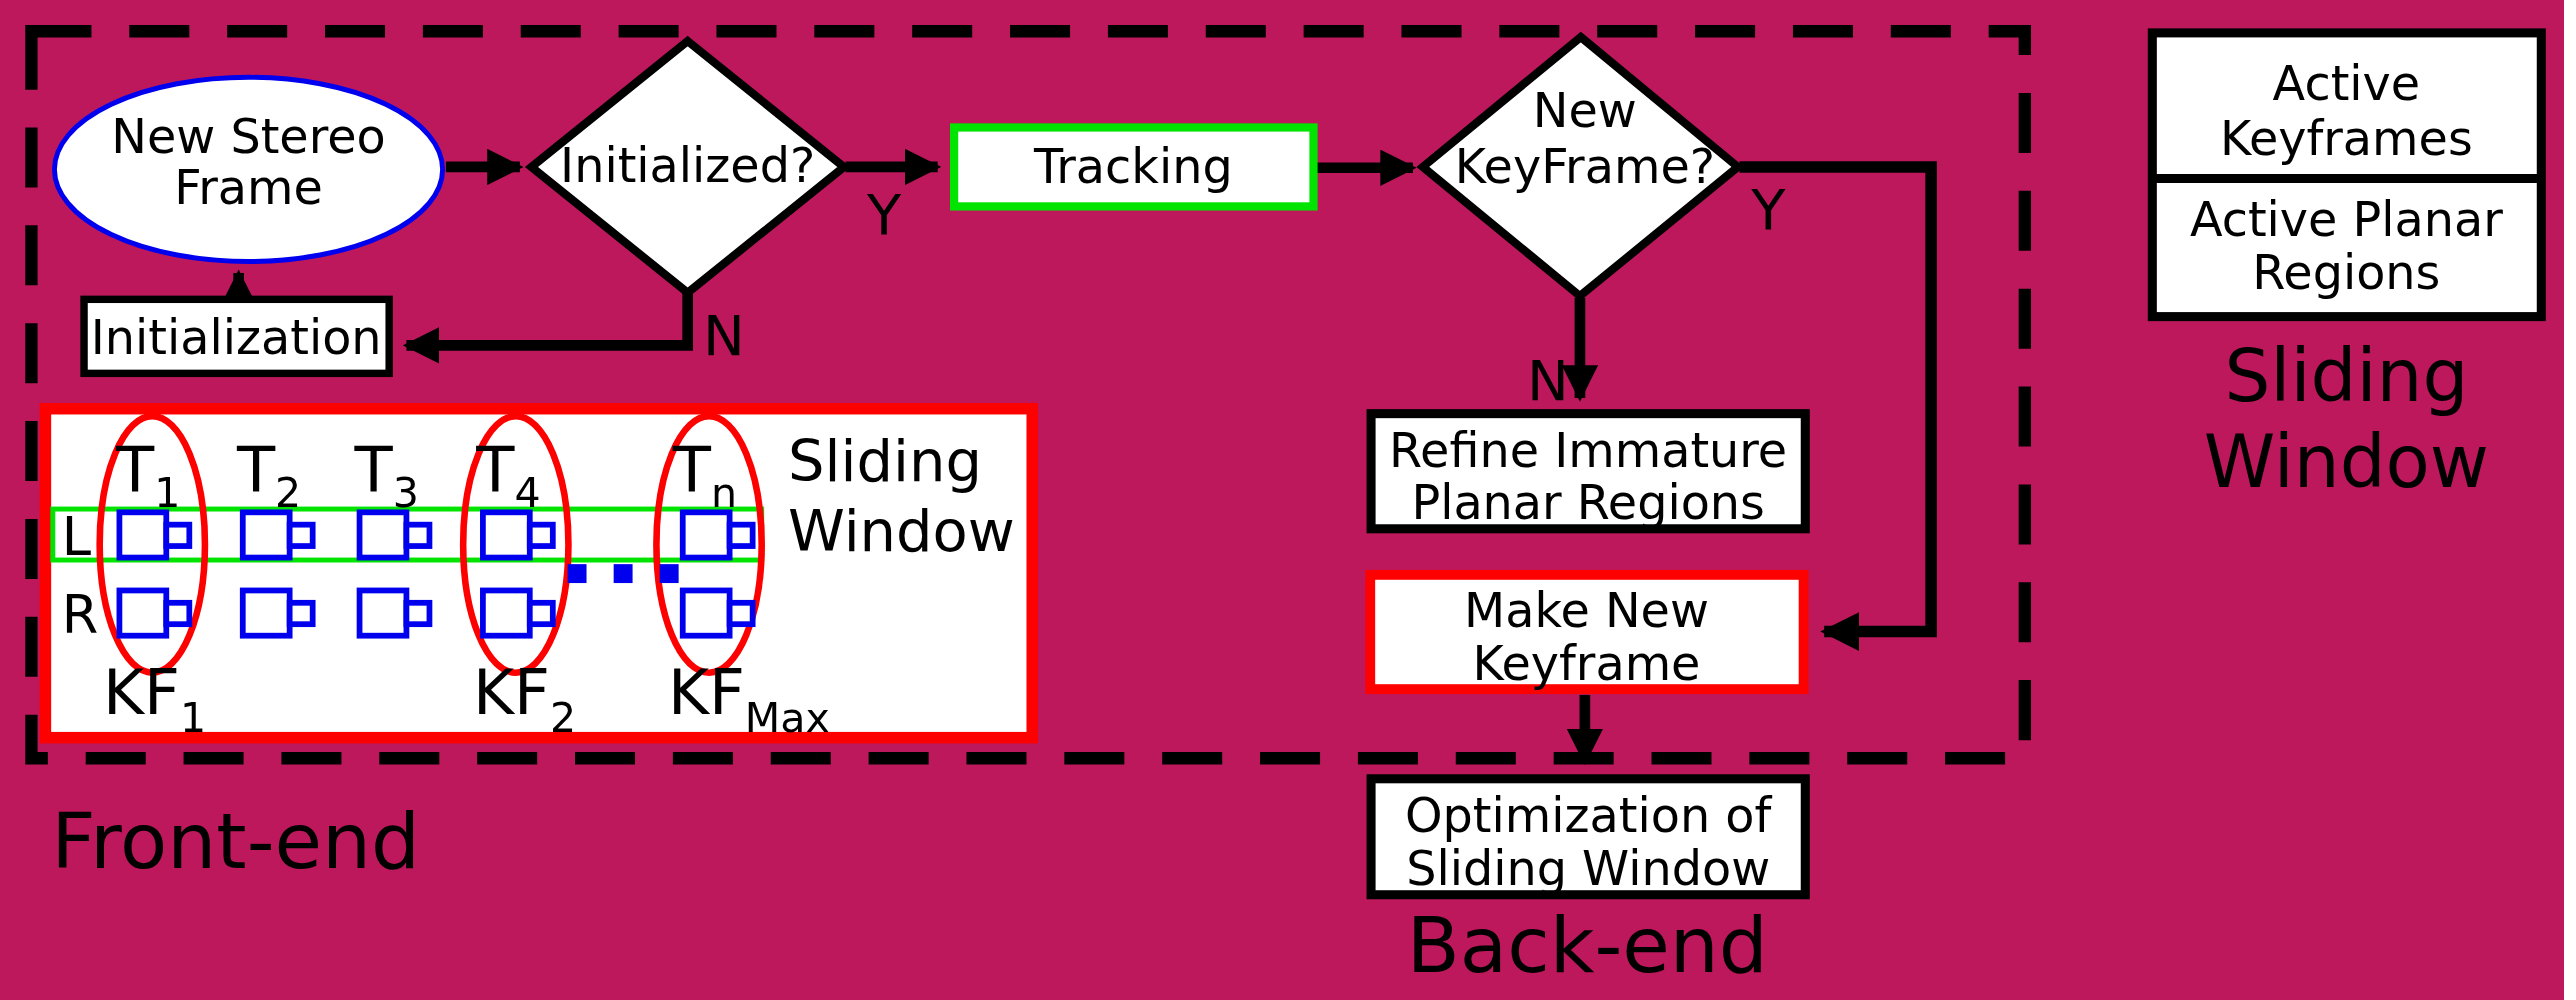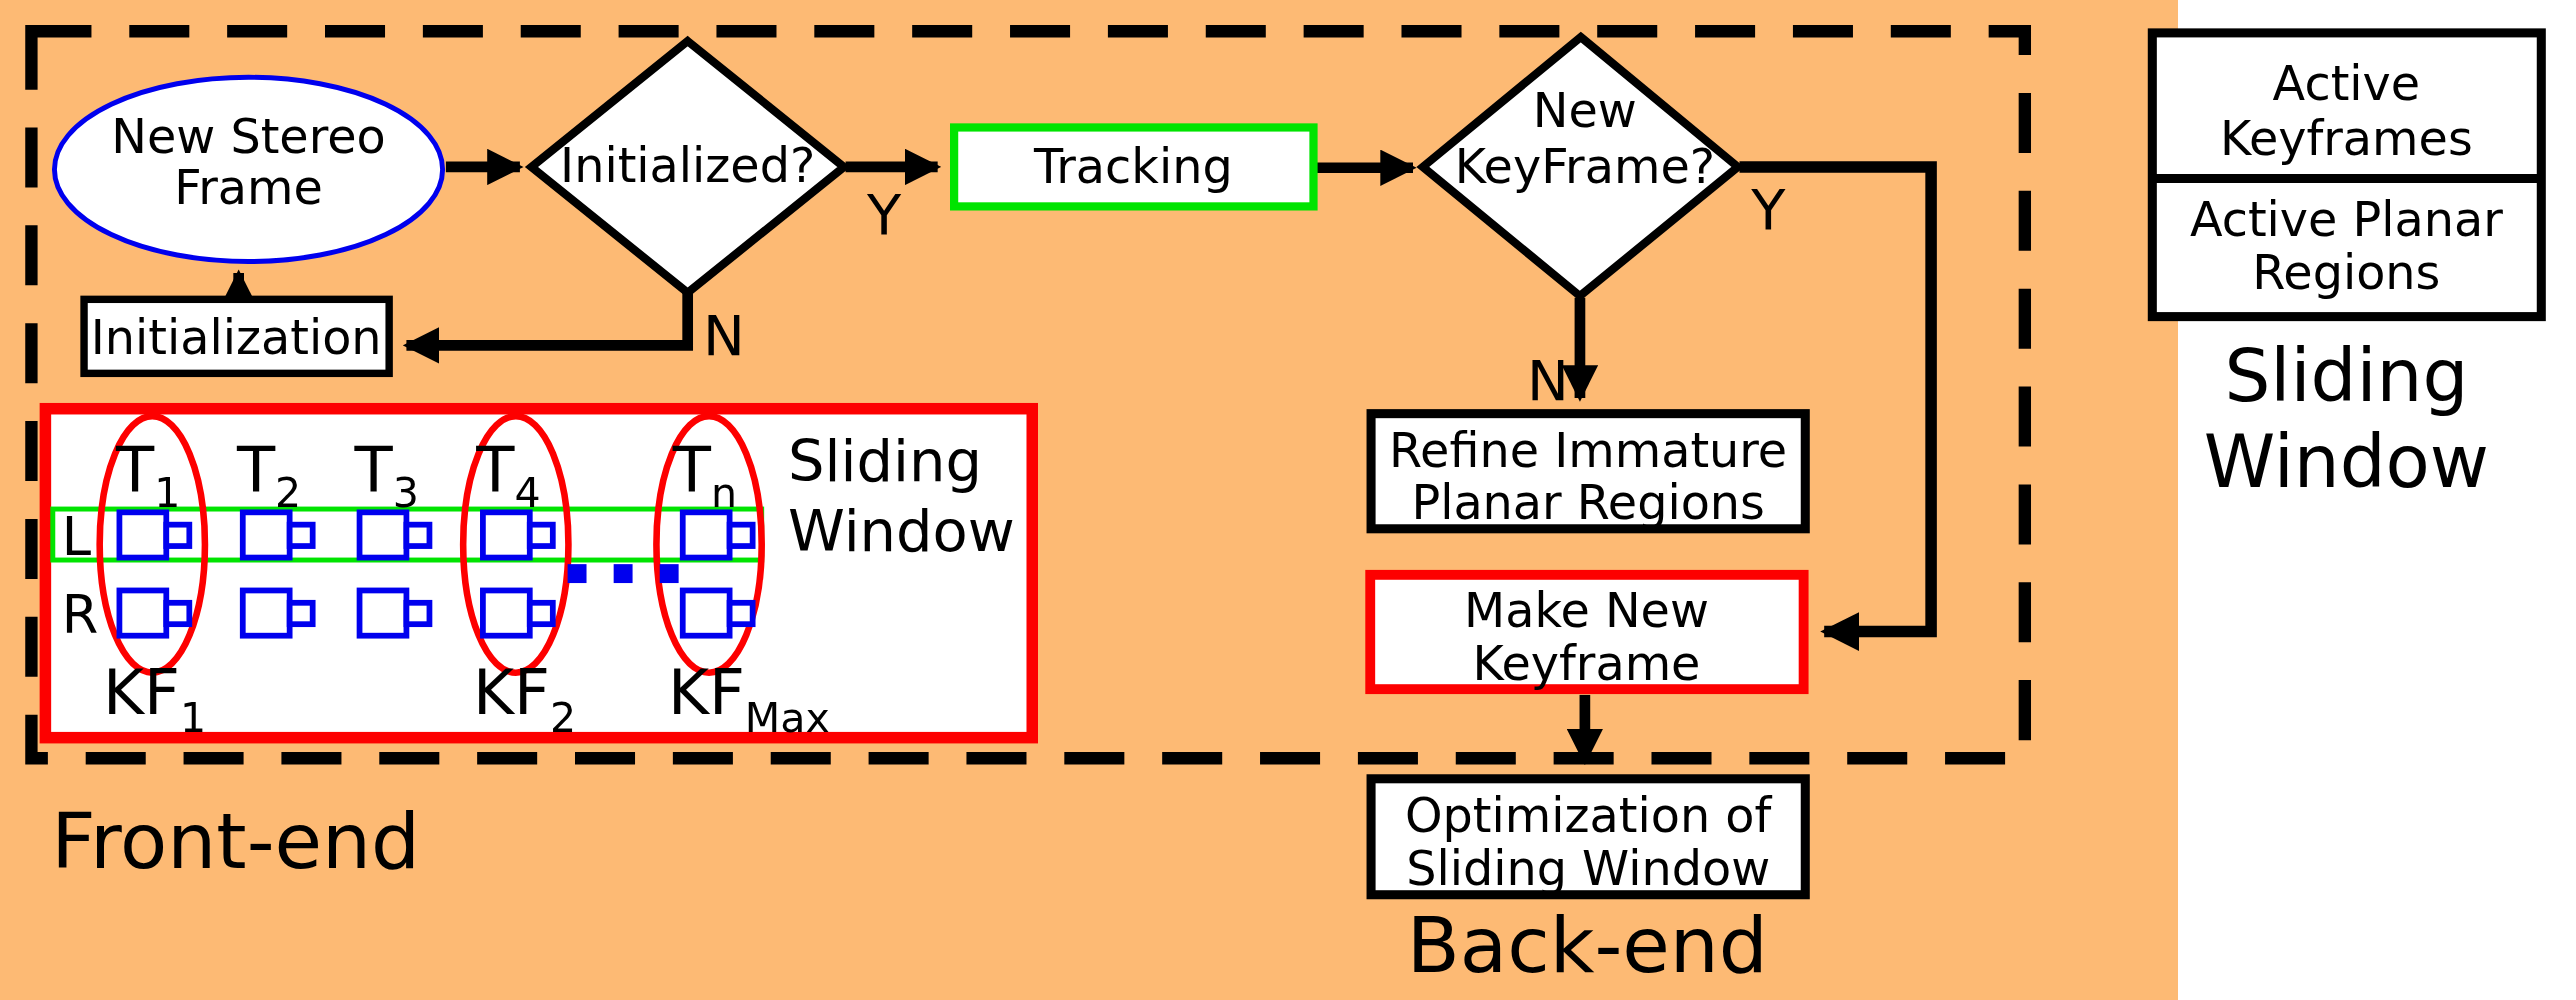--- a/index.html
+++ b/index.html
@@ -1,16 +1,16 @@
 <!DOCTYPE html>
 <html style="--blue: #0000ee; --red: #fd0000; --green: #00e400; --black: #000000;font-size:13px"><head>
 <meta charset="utf-8">
 <style>
   html,body{margin:0;padding:0;background:#ffffff;}
-  .page{width:2178px;height:1000px;position:relative;background:#fdba74;}
+  .page{width:2564px;height:1000px;position:relative;background:#be185d;}
   svg{display:block;}
   text{font-family:"DejaVu Sans","Liberation Sans",sans-serif;fill:#000;}
   .node-text{font-size:58px;}
   .branch-text{font-size:68px;}
   .big-label{font-size:94px;}
   .row-label{font-size:64px;}
   .sw-inner{font-size:70px;}
   .legend-text{font-size:58px;}
   .legend-caption{font-size:88px;}
   .main{font-size:76px;}

